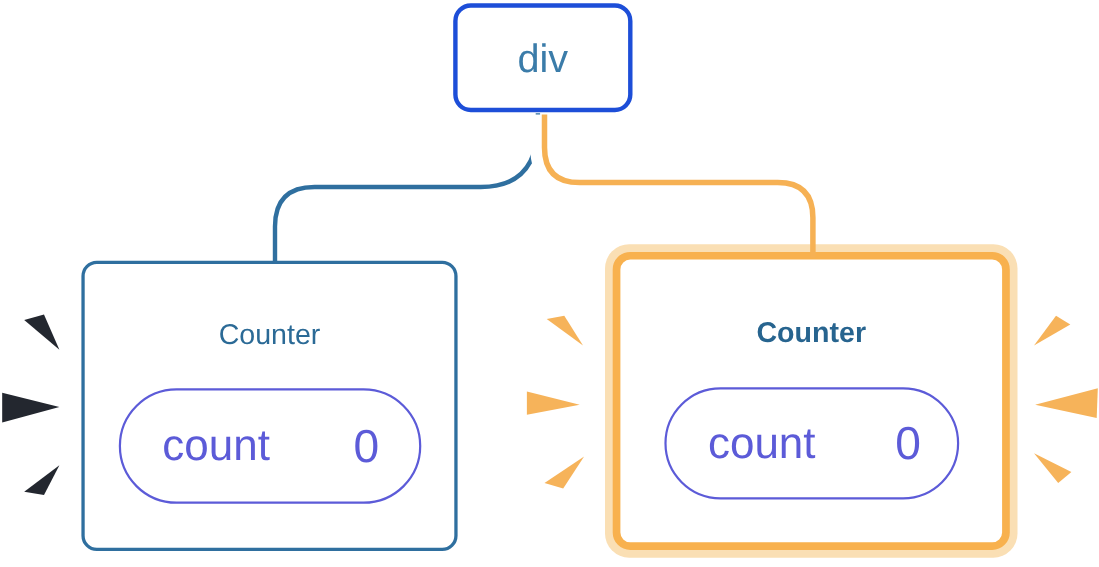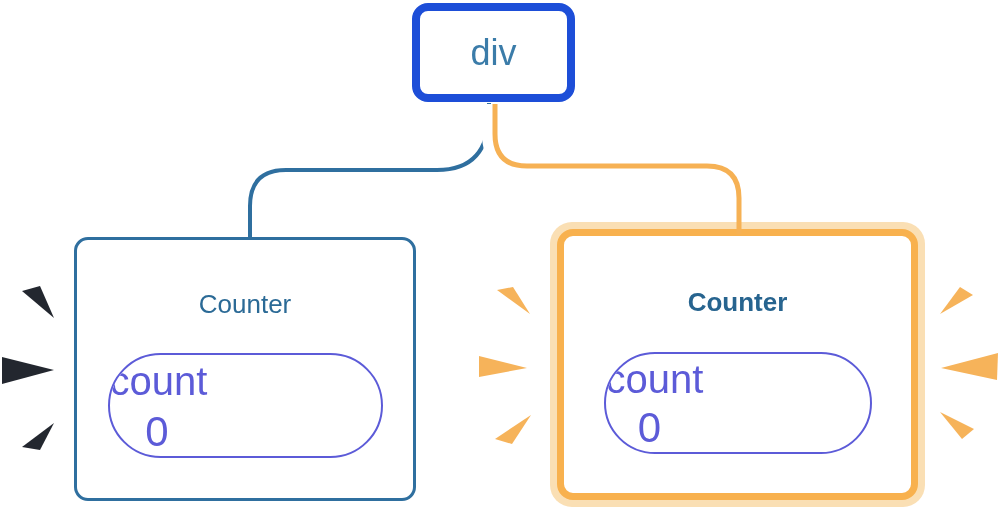--- a/index.html
+++ b/index.html
@@ -9,21 +9,21 @@
     height: 515px;
     background: #ffffff;
     font-family: "Liberation Sans", sans-serif;
     overflow: hidden;
   }
   .node { position: absolute; box-sizing: border-box; background: #ffffff; }
 
   
   .root-node {
     left: 412px; top: 3px; width: 163px; height: 99px;
-    border: 8px solid #1d4ed8;
+    border: 4px solid #1d4ed8;
     border-radius: 16px;
     display: flex; align-items: center; justify-content: center;
     font-size: 36px; color: #3B7CA9;
     z-index: 2;
   }
 
   
   .counter-left {
     left: 74px; top: 237px; width: 342px; height: 264px;
     border: 3px solid #2F6F9F;
@@ -56,24 +56,23 @@
     font-size: 26px; line-height: 44px; height: 44px;
     color: #2B6A96; font-weight: 500;
   }
   .counter-title.bold { font-weight: 700; color: #27648F; }
 
   .state-pill {
     border: 2px solid #5C5BD8;
     border-radius: 60px;
     background: #ffffff;
     color: #5C5BD8;
-    display: flex; align-items: flex-start;
+    display: flex; align-items: center;
     box-sizing: border-box;
     overflow: hidden;
-    flex-direction: column;
   }
   .pill-left { margin-top: 27px; width: 275px; height: 105px; }
   .pill-right { margin-top: 28px; width: 268px; height: 102px; }
   .pill-name {
     flex: 1; display: flex; align-items: center; justify-content: center;
     font-size: 40px;
   }
   .pill-divider { width: 2px; background: #5C5BD8; }
   .pill-value {
     display: flex; align-items: center; justify-content: center;

